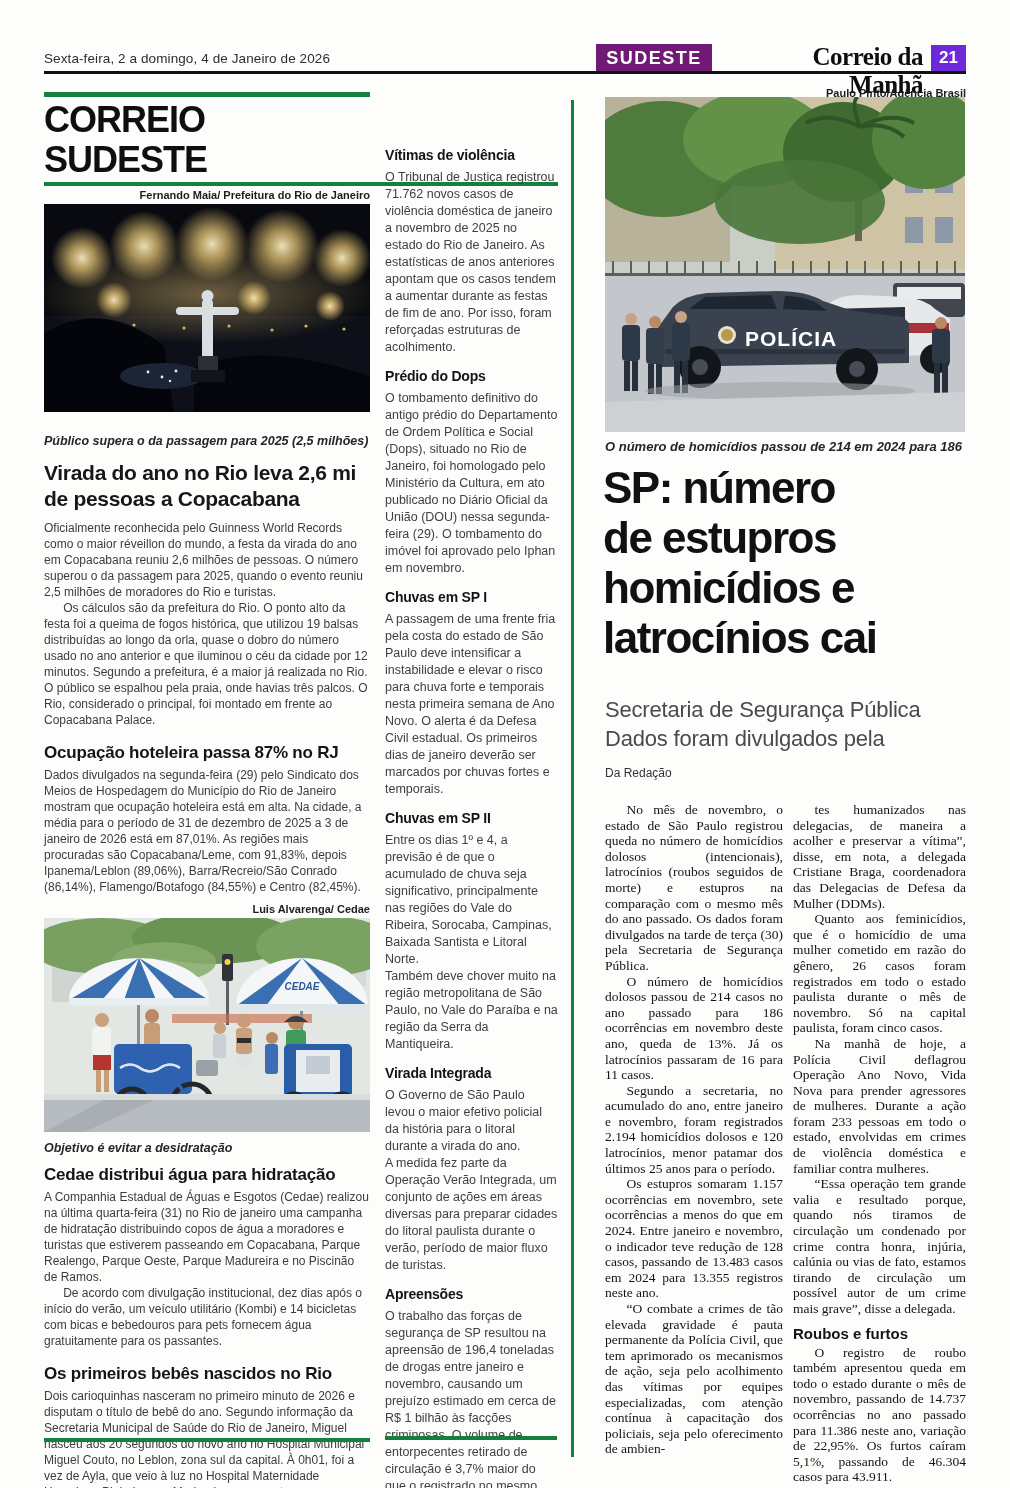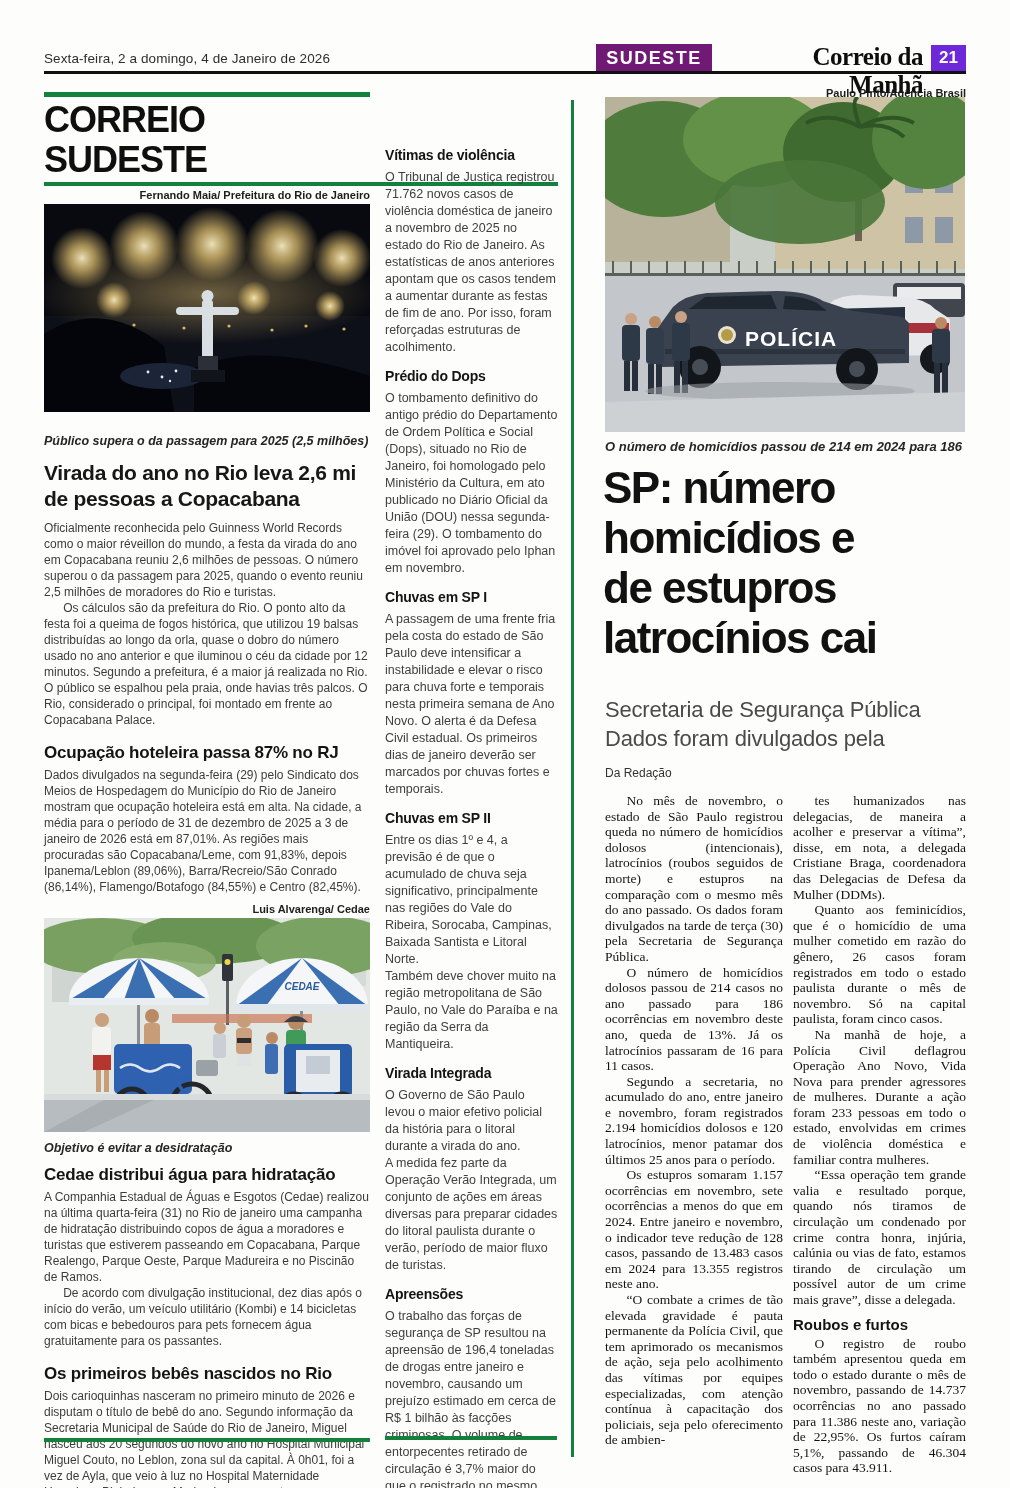--- a/index.html
+++ b/index.html
@@ -41,21 +41,21 @@
   .gl-mid-bottom{left:385px;top:1436px;width:172px;height:4px;}
   .gl-top1{width:326px;height:5px;}
   
   .right-sec{left:590px;top:95px;width:376px;}
   .r-cap{position:absolute;left:15px;top:344px;font-style:italic;font-weight:600;font-size:13px;color:#262626;}
   .r-head{position:absolute;left:13px;top:368px;font-size:44px;line-height:50px;font-weight:700;
           letter-spacing:-1.5px;color:#111;}
   .r-sub{position:absolute;left:15px;top:600px;font-size:22px;line-height:29px;color:#4a4a4a;letter-spacing:-.2px;}
   .r-by{position:absolute;left:15px;top:671px;font-size:12px;color:#333;}
   .r-cols{position:absolute;top:698px;left:0;width:376px;}
-  .rcol{position:absolute;top:0;}
+  .rcol{position:absolute;top:9px;}
   .rcol1{left:15px;width:178px;}
   .rcol2{left:203px;width:173px;}
   .rcol p{font-family:"Liberation Serif",serif;font-size:13.5px;line-height:15.6px;color:#131313;
           text-align:justify;text-indent:1.6em;margin:0;}
   .r-inner-head{font-size:15px;font-weight:700;color:#141414;margin:8px 0 3px 0;}
   svg text{font-family:"Liberation Sans",sans-serif;}
 </style>
 </head>
 <body>
 
@@ -329,22 +329,22 @@
         </g>
         <ellipse cx="175" cy="294" rx="135" ry="9" fill="#9aa0a6" opacity=".55"></ellipse>
         <path d="M0,305 L360,295 L360,335 L0,335 Z" fill="#cdd1d4"></path>
       </svg>
     </div>
 
     <div class="r-cap">O número de homicídios passou de 214 em 2024 para 186</div>
 
     <div class="r-head">
       <div>SP: número</div>
+      <div>de estupros</div>
       <div>homicídios e</div>
-      <div>de estupros</div>
       <div>latrocínios cai</div>
     </div>
 
     <div class="r-sub">
       <div>Secretaria de Segurança Pública</div>
       <div>Dados foram divulgados pela</div>
     </div>
 
     <div class="r-by">Da Redação</div>
 

